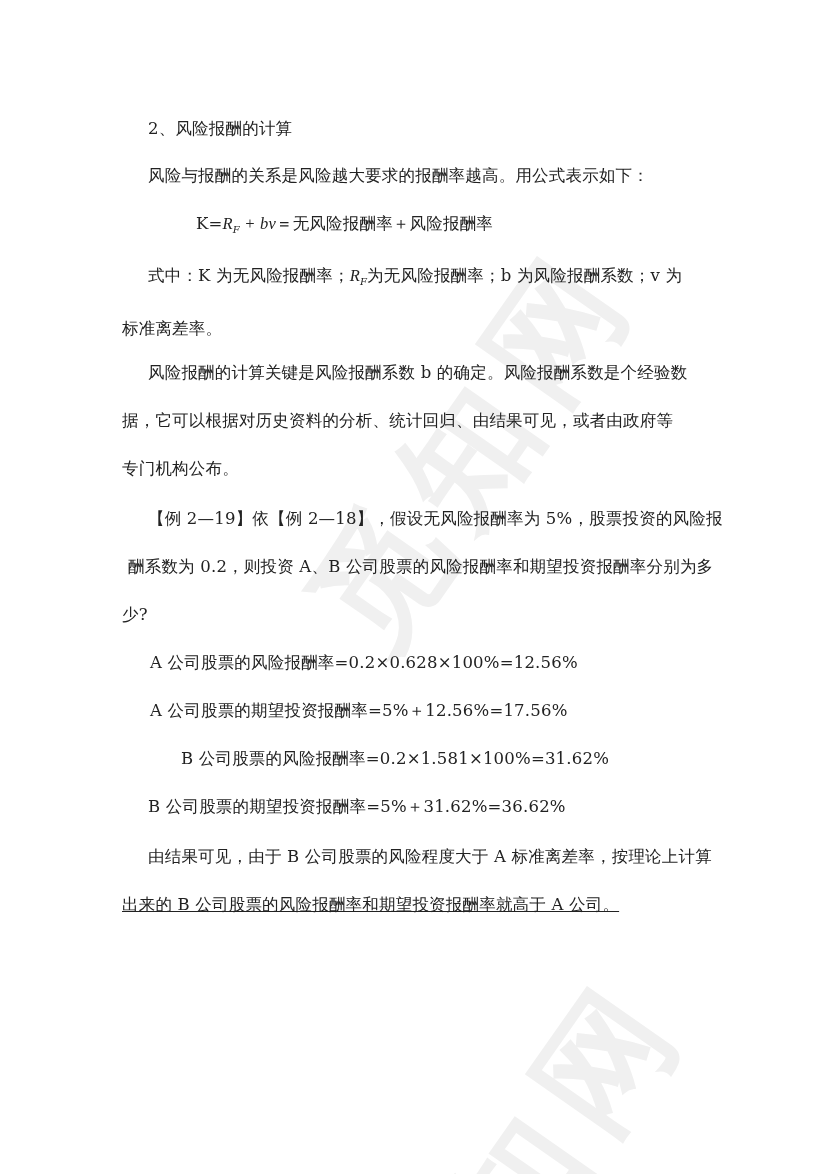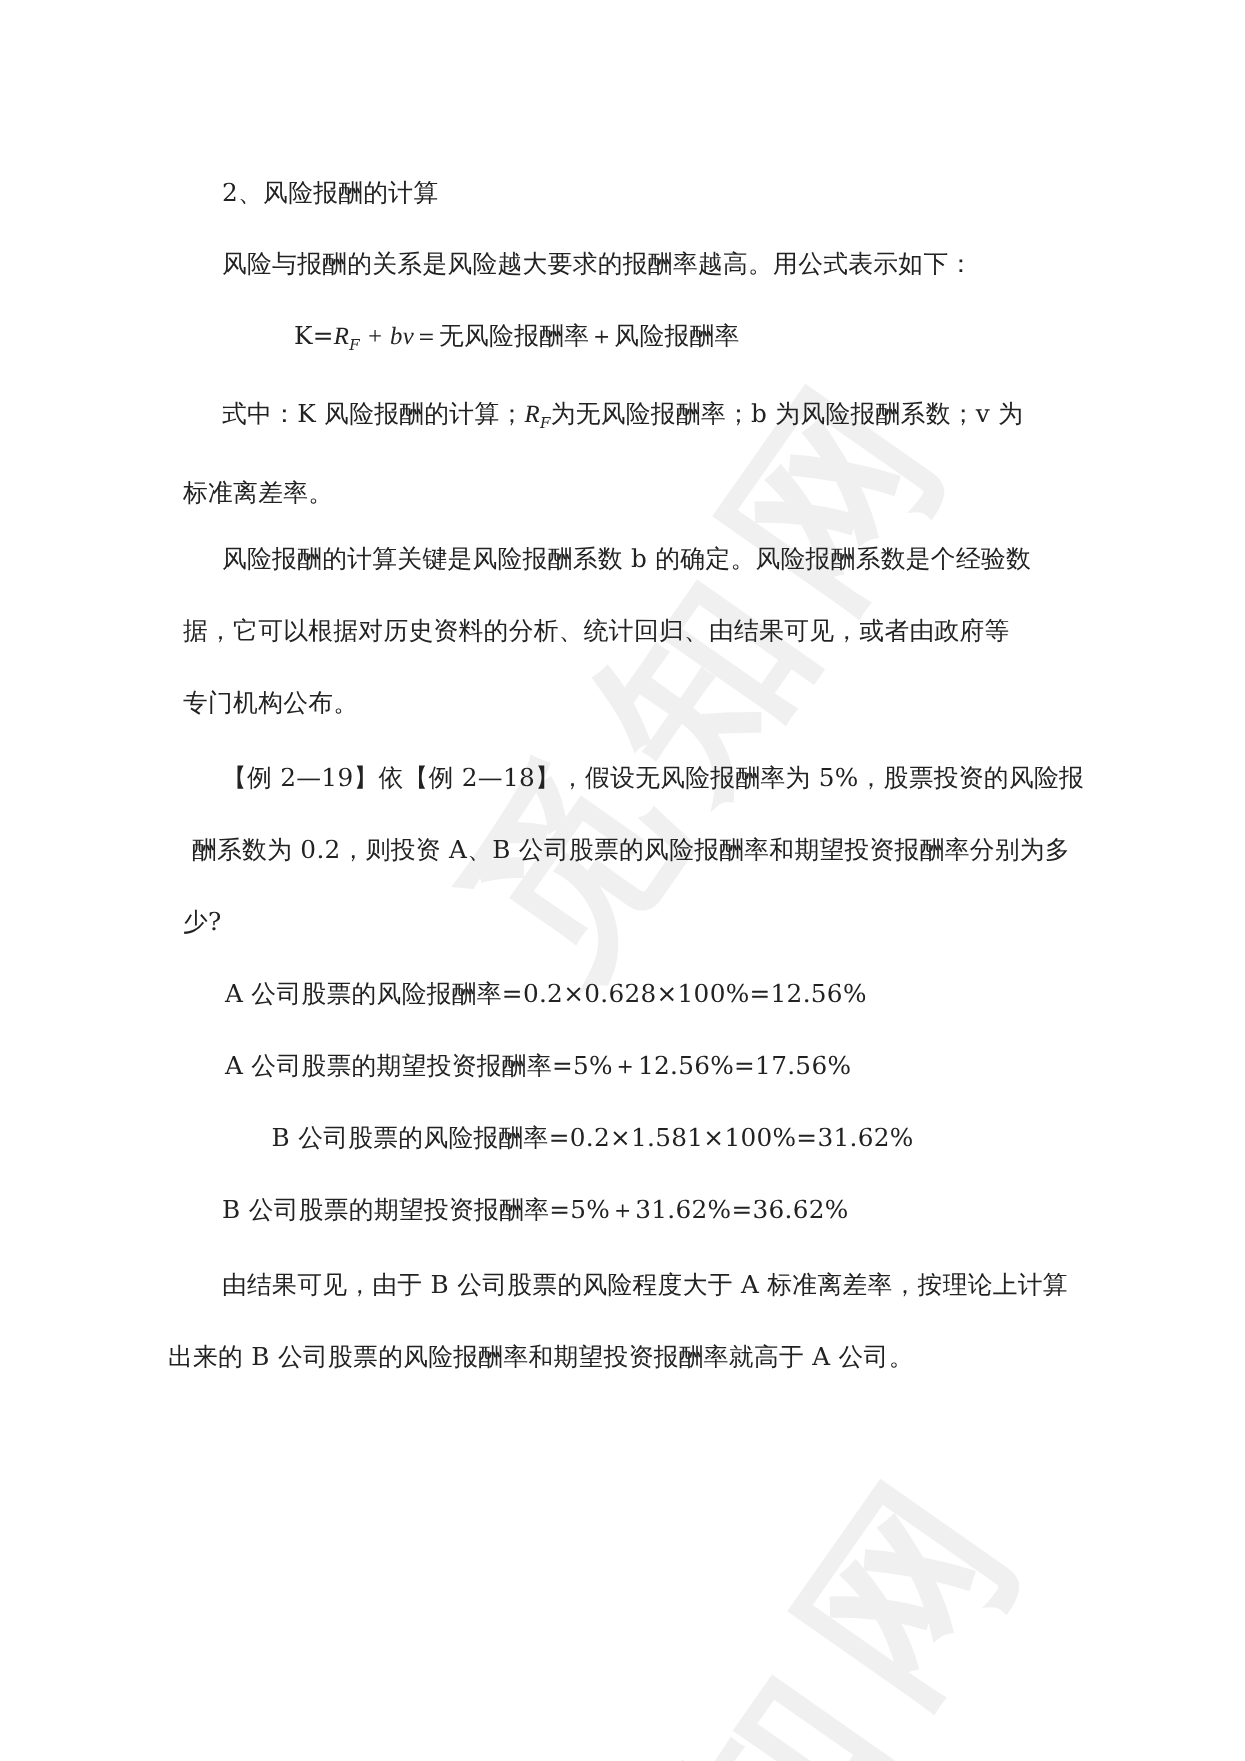--- a/index.html
+++ b/index.html
@@ -18,31 +18,31 @@
 <div class="watermark" style="left:300px; top:1090px;">觅知网</div>
 
 <div class="line" style="left:148px; top:118px;">2、风险报酬的计算</div>
 <div class="line" style="left:148px; top:165px;">风险与报酬的关系是风险越大要求的报酬率越高。用公式表示如下：</div>
 
 <div class="line formula" style="left:196px; top:213px;">
   <span>K=</span><i>R</i><span class="sub">F</span><i> + bv</i><span>＝无风险报酬率＋风险报酬率</span>
 </div>
 
 <div class="line formula" style="left:148px; top:265px;">
-  <span>式中：K 风险报酬的计算；</span><i>R</i><span class="sub">F</span><span>为无风险报酬率；b 为风险报酬系数；v 为</span>
+  <span>式中：K 为无风险报酬率；</span><i>R</i><span class="sub">F</span><span>为无风险报酬率；b 为风险报酬系数；v 为</span>
 </div>
 <div class="line" style="left:122px; top:318px;">标准离差率。</div>
 
 <div class="line" style="left:148px; top:362px;">风险报酬的计算关键是风险报酬系数 b 的确定。风险报酬系数是个经验数</div>
 <div class="line" style="left:122px; top:410px;">据，它可以根据对历史资料的分析、统计回归、由结果可见，或者由政府等</div>
 <div class="line" style="left:122px; top:458px;">专门机构公布。</div>
 
 <div class="line" style="left:148px; top:508px;">【例 2—19】依【例 2—18】，假设无风险报酬率为 5%，股票投资的风险报</div>
 <div class="line" style="left:128px; top:556px;">酬系数为 0.2，则投资 A、B 公司股票的风险报酬率和期望投资报酬率分别为多</div>
 <div class="line" style="left:122px; top:604px;">少?</div>
 
 <div class="line" style="left:150px; top:652px;">A 公司股票的风险报酬率=0.2×0.628×100%=12.56%</div>
 <div class="line" style="left:150px; top:700px;">A 公司股票的期望投资报酬率=5%＋12.56%=17.56%</div>
 <div class="line" style="left:148px; top:748px;margin-left:33px;">B 公司股票的风险报酬率=0.2×1.581×100%=31.62%</div>
 <div class="line" style="left:148px; top:796px;">B 公司股票的期望投资报酬率=5%＋31.62%=36.62%</div>
 
 <div class="line" style="left:148px; top:846px;">由结果可见，由于 B 公司股票的风险程度大于 A 标准离差率，按理论上计算</div>
-<div class="line" style="left:112px; top:894px;">出来的 B 公司股票的风险报酬率和期望投资报酬率就高于 A 公司。</div>
+<div class="line" style="left:122px; top:894px;text-decoration:underline;">出来的 B 公司股票的风险报酬率和期望投资报酬率就高于 A 公司。</div>
 
 </body></html>

